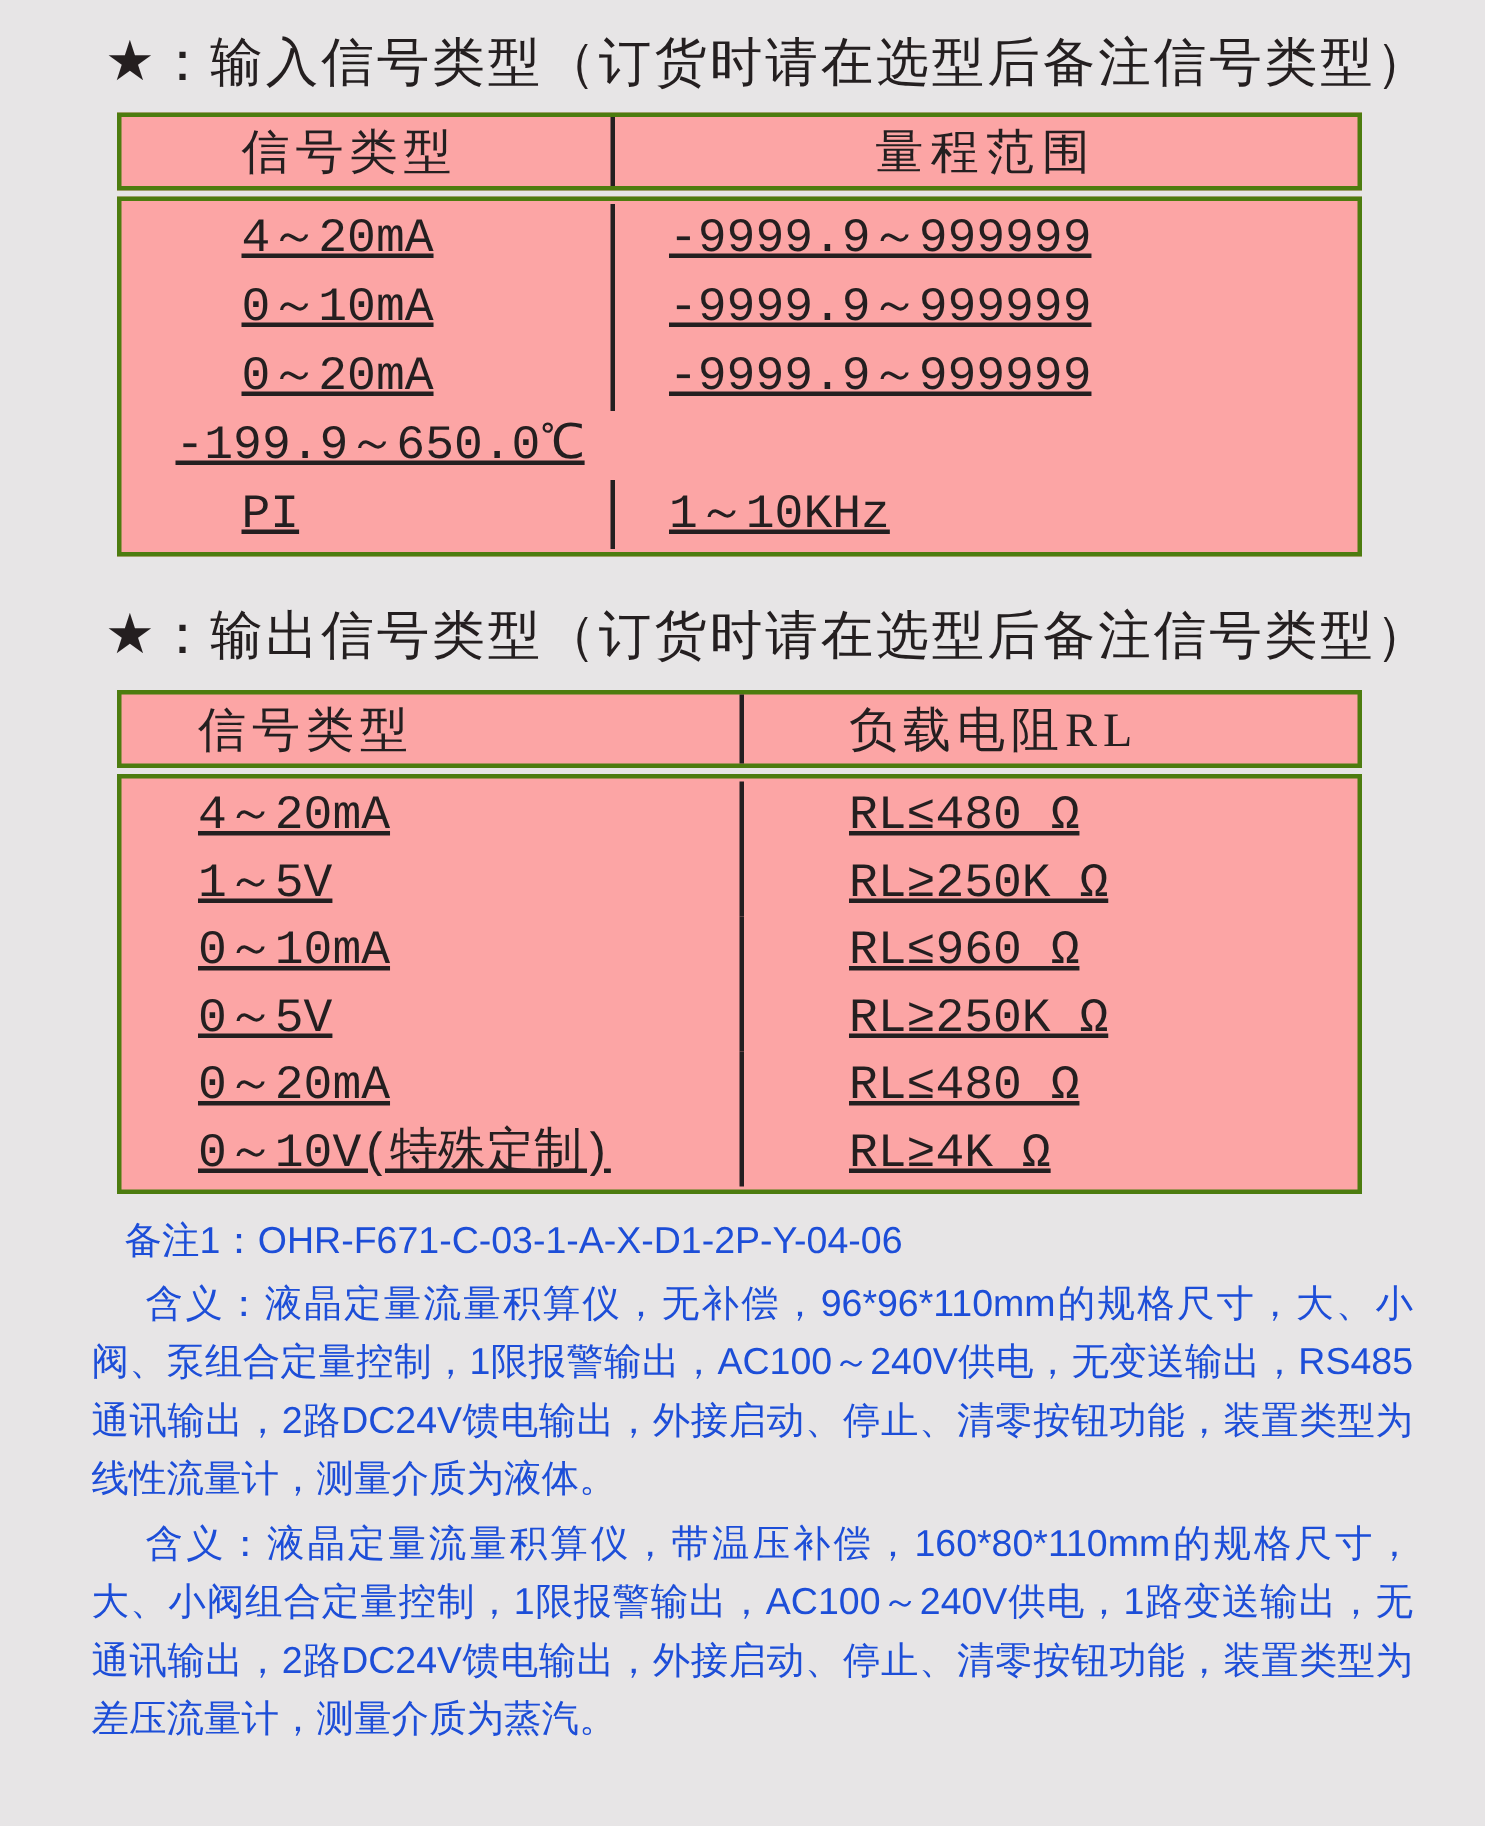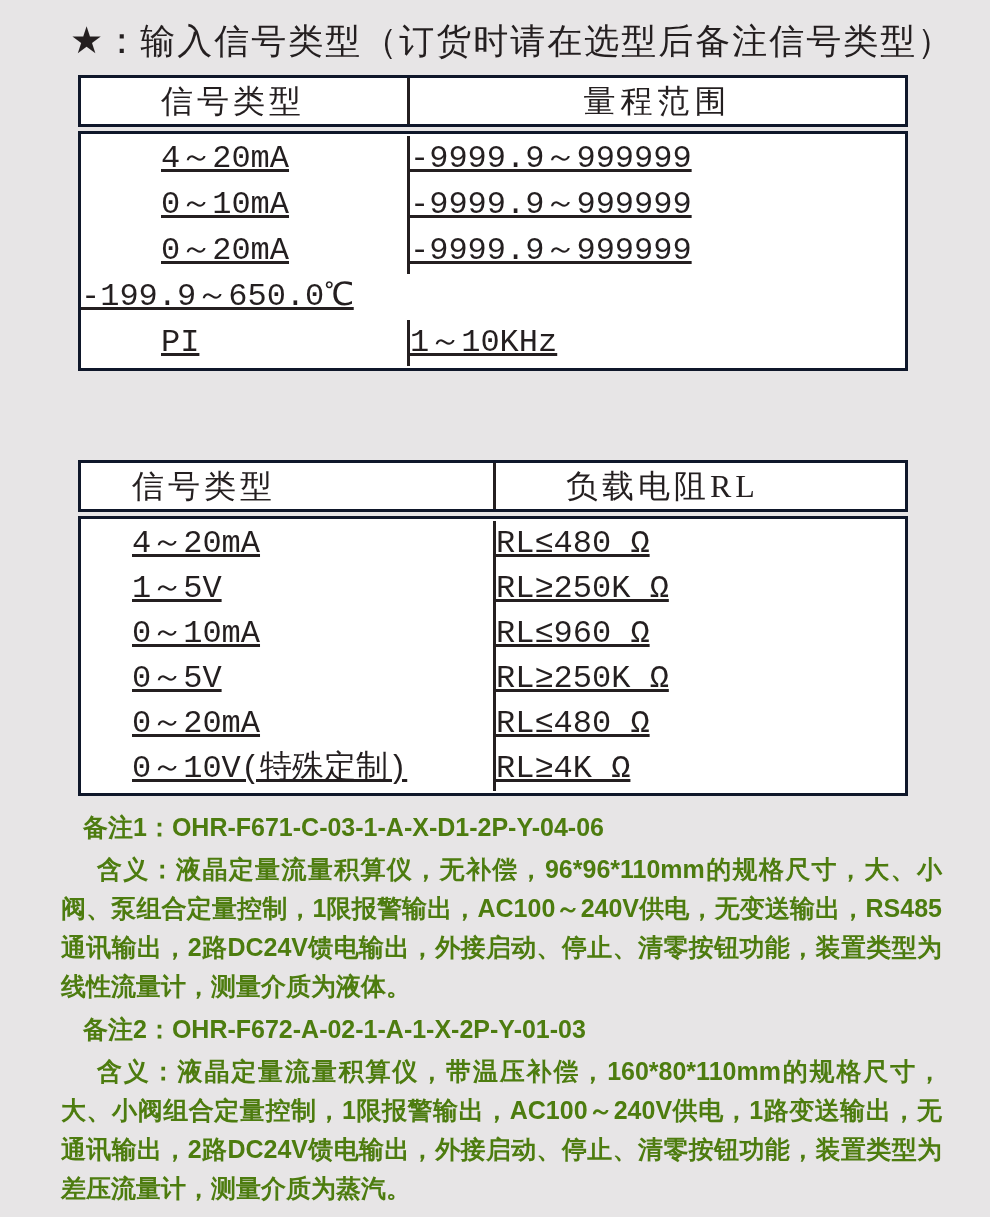--- a/index.html
+++ b/index.html
@@ -15,21 +15,21 @@
     font-size:35px; letter-spacing:2px; font-weight:normal;
   }
   .heading .star { font-size:37px; letter-spacing:0; }
   #heading-input  { top:16px; }
   #heading-output { top:398px; }
 
   
   .tbl { position:absolute; left:78px; width:830px; }
   #tbl-input  { top:75px; }
   #tbl-output { top:460px; }
-  .tbl .thead, .tbl .tbody { border:3px solid #0f172a; background:#ffffff; }
+  .tbl .thead, .tbl .tbody { border:3px solid #4d7c0f; background:#fca5a5; }
   .tbl .thead { display:flex; }
   .tbl .tbody { margin-top:4px; }
   .row { display:flex; }
   .c1 { border-right:3px solid #241f20; box-sizing:border-box; }
   .c2 { flex:1; }
   #tbl-input  .c1 { width:329px; }
   #tbl-output .c1 { width:415px; }
 
   .thead .cell {
     font-size:32px; letter-spacing:4px; line-height:46px; height:46px;
@@ -40,30 +40,30 @@
   #tbl-output .thead .c1 { padding-left:51px; }
   #tbl-output .thead .c2 { padding-left:70px; }
 
   .tbody .cell {
     font-family:"Liberation Mono","DejaVu Sans Mono",monospace;
     font-size:32px; white-space:nowrap;text-decoration:underline;
   }
   #tbl-input  .tbody .cell { line-height:46px; height:46px; }
   #tbl-output .tbody .cell { line-height:45px; height:45px; }
   #tbl-input  .tbody .c1 { padding-left:80px; }
-  #tbl-input  .tbody .c2 { }
+  #tbl-input  .tbody .c2 { padding-left:36px; }
   #tbl-output .tbody .c1 { padding-left:51px; }
-  #tbl-output .tbody .c2 { }
+  #tbl-output .tbody .c2 { padding-left:70px; }
   .tbody { padding-top:2px; padding-bottom:2px; }
 
   
   .notes {
     position:absolute; left:49px; top:808px; width:893px;
     font-family:"Liberation Sans","DejaVu Sans",sans-serif;
-    font-weight:bold; font-size:25px; line-height:39px; color:#4d7c0f;
+    font-weight:normal; font-size:25px; line-height:39px; color:#1d4ed8;
   }
   .note-title { margin:0 0 0 34px; white-space:nowrap; }
   .note-title + .note-para { margin-top:3px; }
   .note-para {
     margin:0 0 4px 12px; text-indent:36px; text-align:justify;
   }
 </style>
 </head>
 <body>
 
@@ -94,20 +94,23 @@
       <div class="row">
         <div class="cell c2">-199.9～650.0℃</div>
       </div>
       <div class="row">
         <div class="cell c1">PI</div>
         <div class="cell c2">1～10KHz</div>
       </div>
     </div>
   </div>
 
+  <div class="heading" id="heading-output">
+    <span class="star">★：</span><span>输出信号类型（订货时请在选型后备注信号类型）</span>
+  </div>
 
   <div class="tbl" id="tbl-output">
     <div class="thead">
       <div class="cell c1">信号类型</div>
       <div class="cell c2">负载电阻RL</div>
     </div>
     <div class="tbody">
       <div class="row">
         <div class="cell c1">4～20mA</div>
         <div class="cell c2">RL≤480 Ω</div>
@@ -131,17 +134,16 @@
       <div class="row">
         <div class="cell c1">0～10V(特殊定制)</div>
         <div class="cell c2">RL≥4K Ω</div>
       </div>
     </div>
   </div>
 
   <div class="notes">
     <p class="note-title">备注1：OHR-F671-C-03-1-A-X-D1-2P-Y-04-06</p>
     <p class="note-para">含义：液晶定量流量积算仪，无补偿，96*96*110mm的规格尺寸，大、小阀、泵组合定量控制，1限报警输出，AC100～240V供电，无变送输出，RS485通讯输出，2路DC24V馈电输出，外接启动、停止、清零按钮功能，装置类型为线性流量计，测量介质为液体。</p>
-    <p class="note-title">备注2：OHR-F672-A-02-1-A-1-X-2P-Y-01-03</p>
     <p class="note-para">含义：液晶定量流量积算仪，带温压补偿，160*80*110mm的规格尺寸，大、小阀组合定量控制，1限报警输出，AC100～240V供电，1路变送输出，无通讯输出，2路DC24V馈电输出，外接启动、停止、清零按钮功能，装置类型为差压流量计，测量介质为蒸汽。</p>
   </div>
 
 </div>
 
 </body></html>

